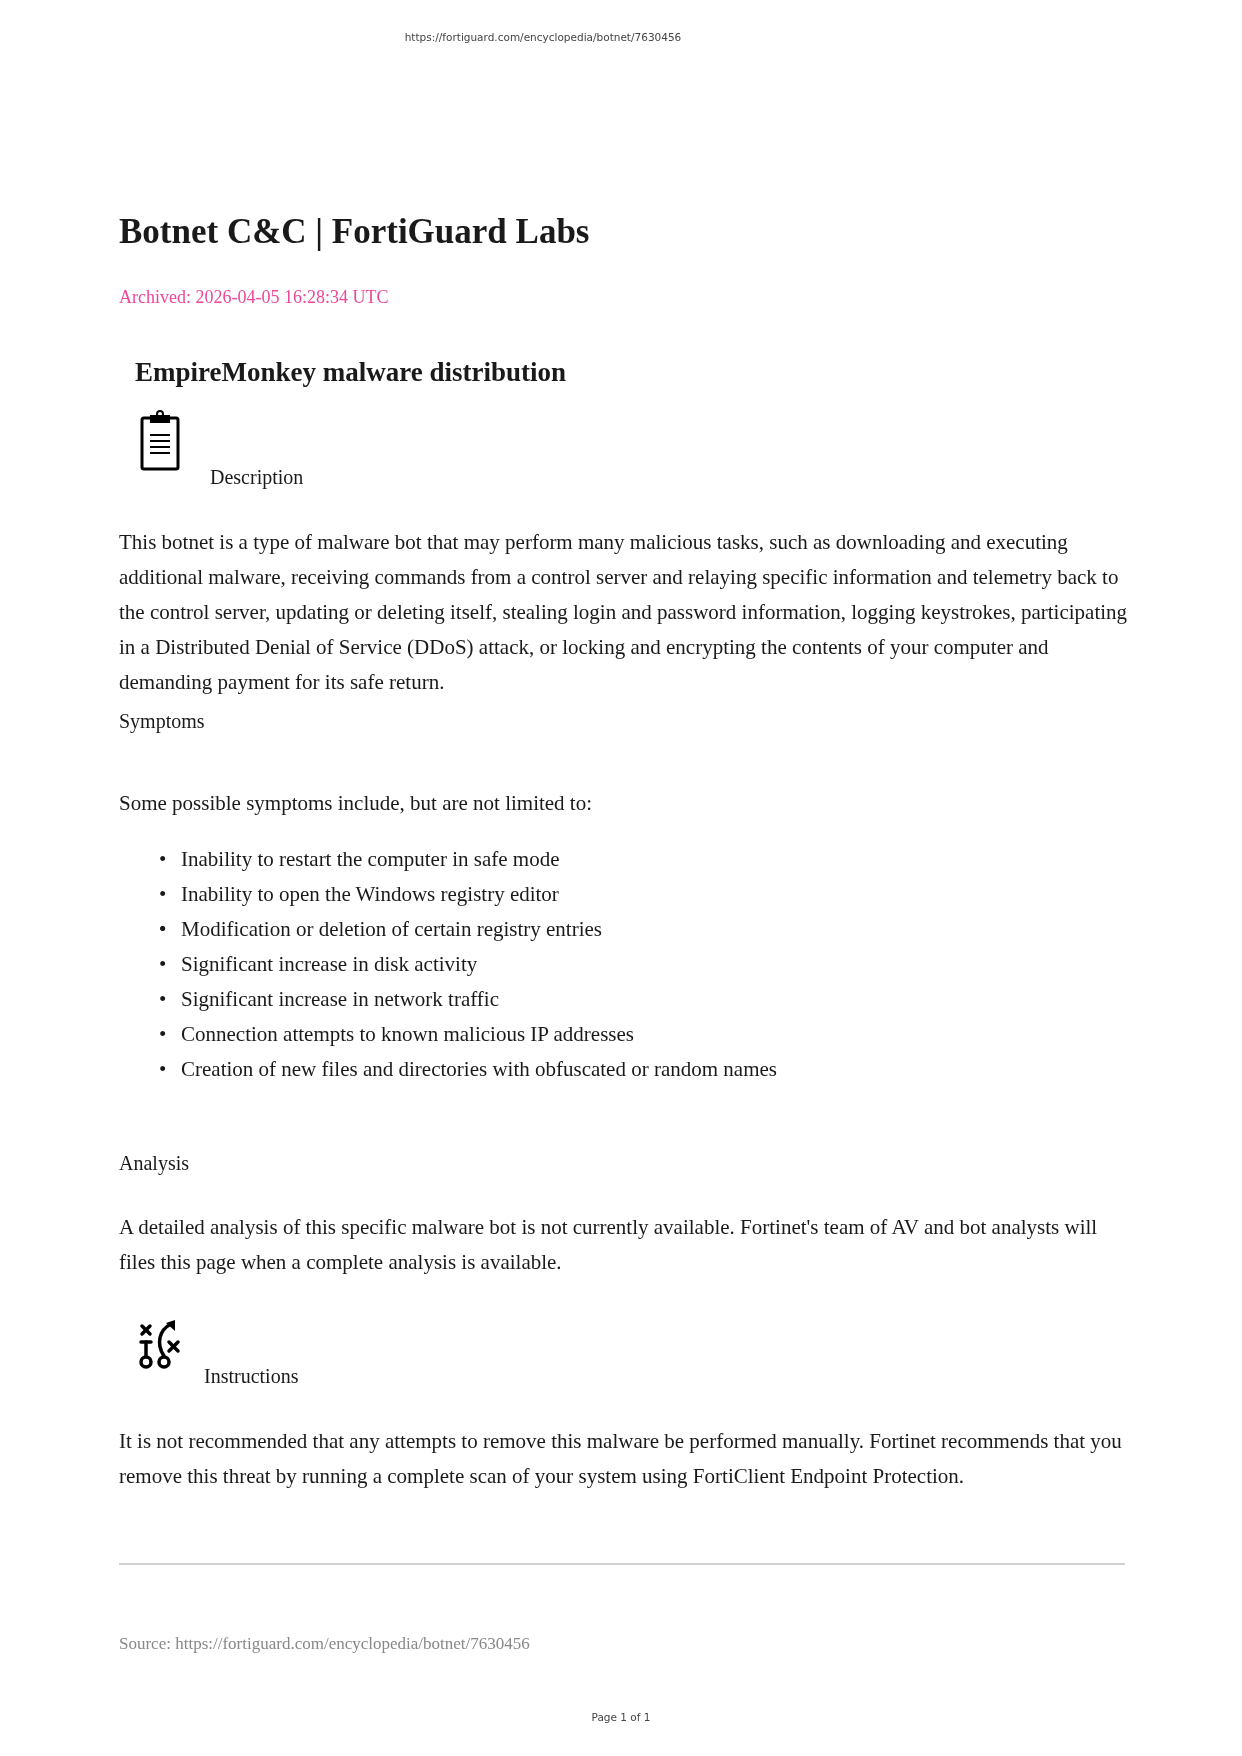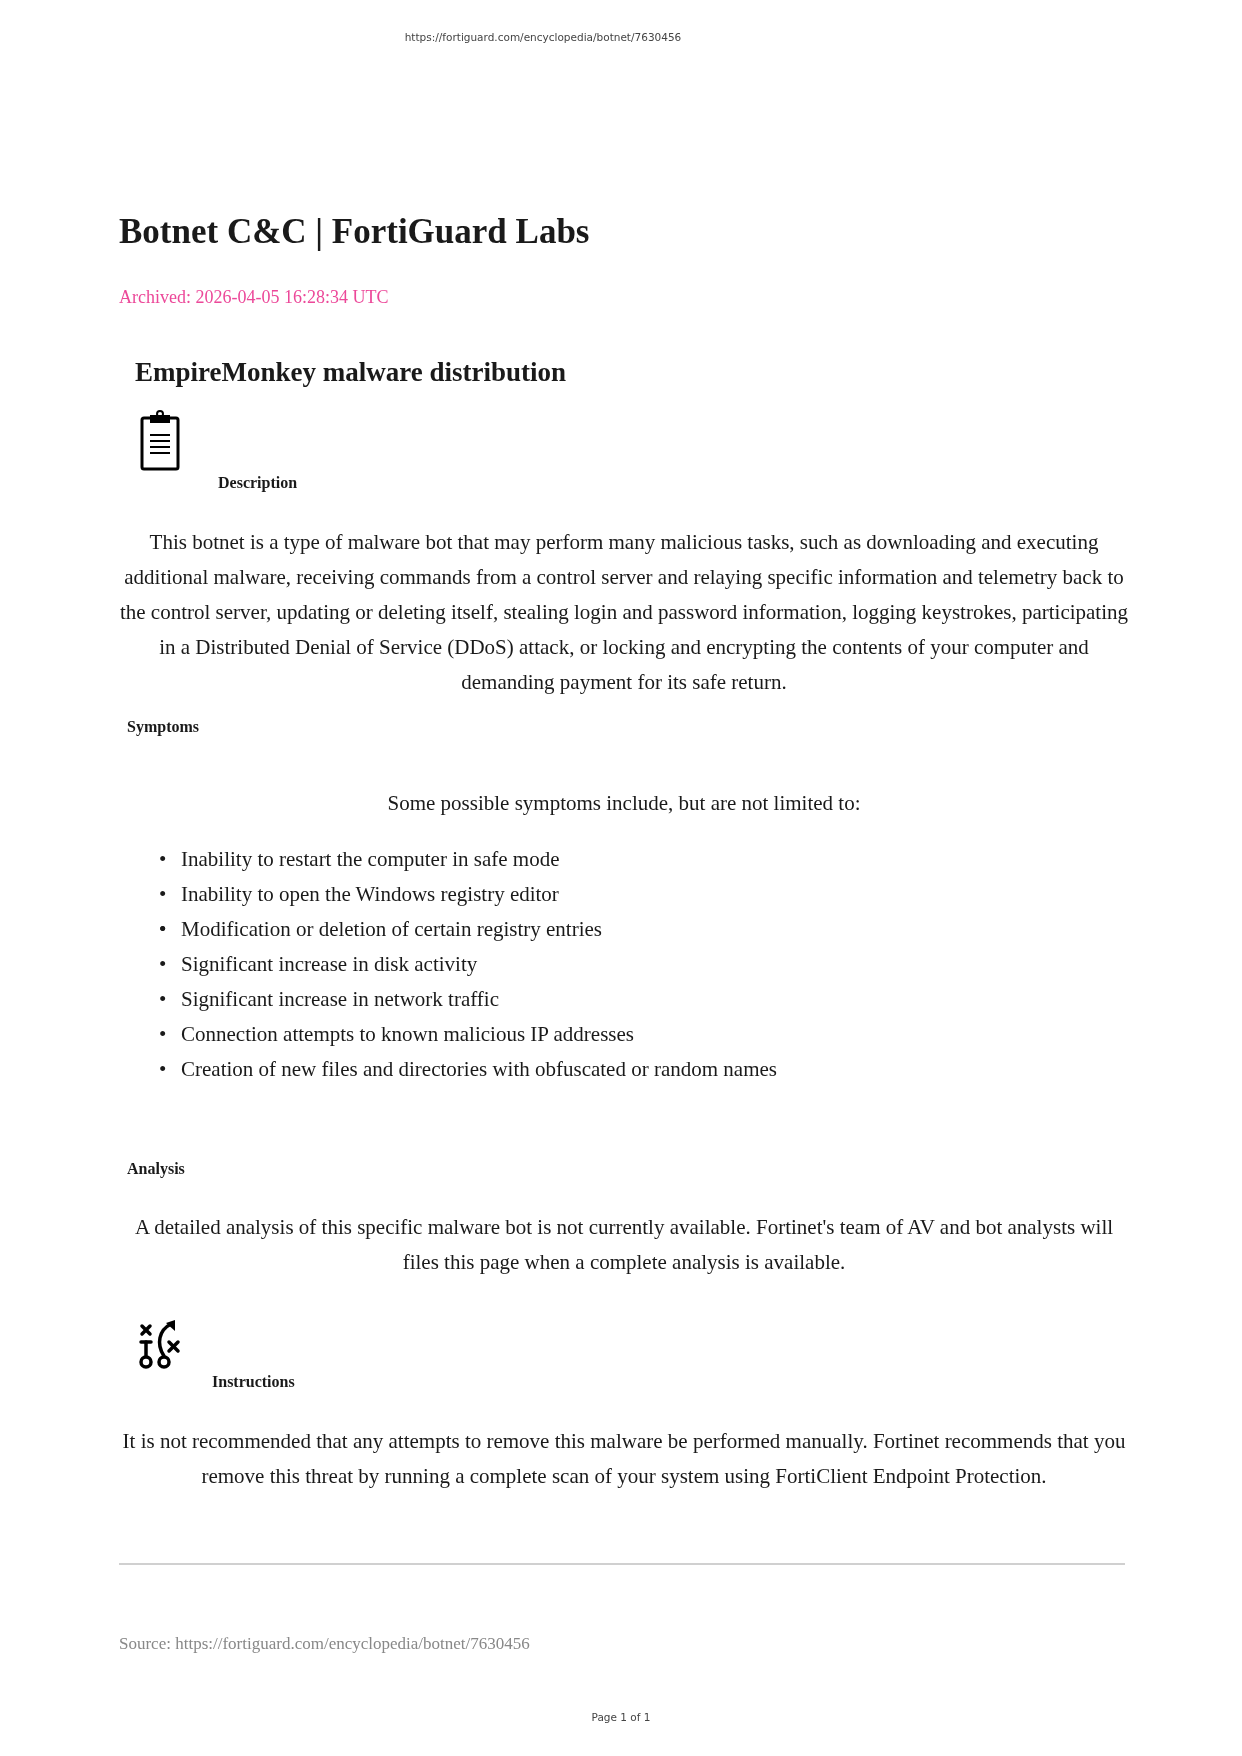--- a/index.html
+++ b/index.html
@@ -6,23 +6,23 @@
   body { width: 1242px; height: 1756px; position: relative; overflow: hidden; color: #1a1a1a; }
   .page-header {
     position: absolute; top: 31px; left: 0; width: 1086px; text-align: center;
     font-family: "DejaVu Sans", sans-serif; font-size: 10.5px; color: #444;
   }
   .content { position: absolute; left: 119px; top: 0; width: 1006px; font-family: "Liberation Serif", serif; }
   h1 { position: absolute; top: 212px; left: 0; margin: 0; font-size: 35px; font-weight: bold; color: #1a1a1a; white-space: nowrap; }
   .archived { position: absolute; top: 287px; left: 0; font-size: 18px; color: #ec4899; white-space: nowrap; }
   h2 { position: absolute; top: 341px; left: 0; margin: 16px; font-size: 27px; font-weight: bold; white-space: nowrap; }
   .icon-block { position: absolute; left: 20px; }
-  .section-title { position: absolute; margin: 8px; font-size: 16px; font-weight: bold; white-space: nowrap; }
+  .section-title { position: absolute; margin: 0; font-size: 20px; font-weight: normal; white-space: nowrap; }
   p { margin: 0; font-size: 21px; line-height: 35px; color: #1a1a1a; }
-  .para { position: absolute; left: 0; width: 1010px; text-align: center; }
+  .para { position: absolute; left: 0; width: 1010px; }
   ul { position: absolute; left: 0; margin: 0; padding-left: 62px; list-style: none; }
   ul li { font-size: 21px; line-height: 35px; position: relative; white-space: nowrap; }
   ul li .bullet { position: absolute; left: -22px; top: 0; }
   .divider { position: absolute; top: 1563px; left: 0; width: 1006px; height: 0; border-top: 2px solid #d0d0d0; }
   .source { position: absolute; top: 1586px; left: 0; font-size: 17px; color: #888; white-space: nowrap; margin-top: 48px; }
   .page-footer {
     position: absolute; top: 1711px; left: 0; width: 1242px; text-align: center;
     font-family: "DejaVu Sans", sans-serif; font-size: 10.5px; color: #444;
   }
 </style>

